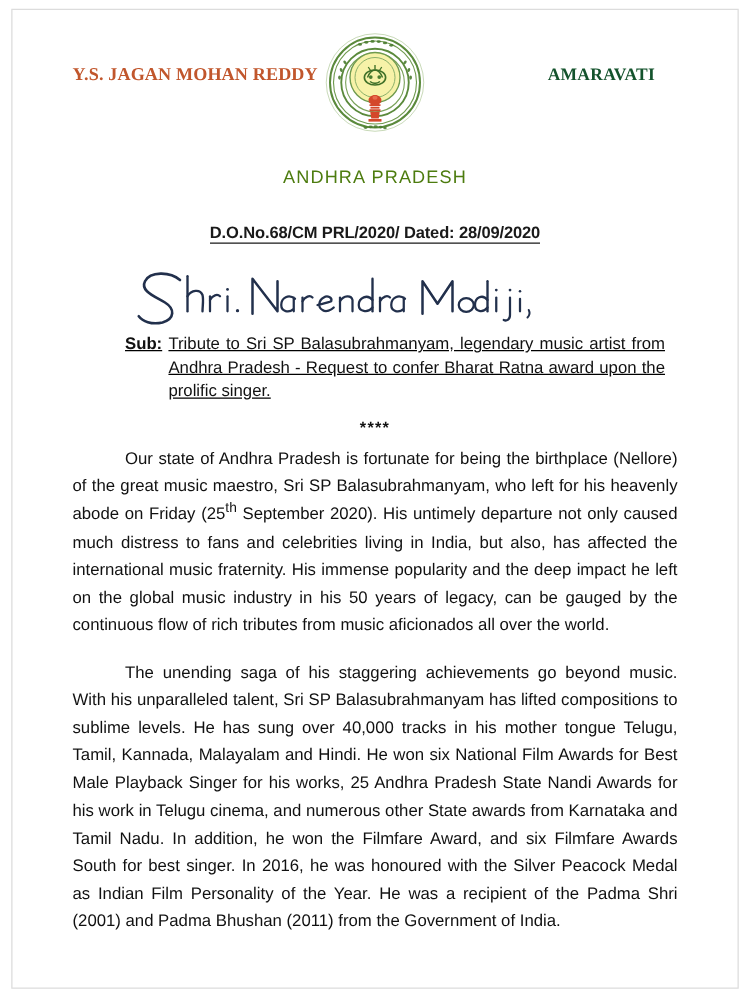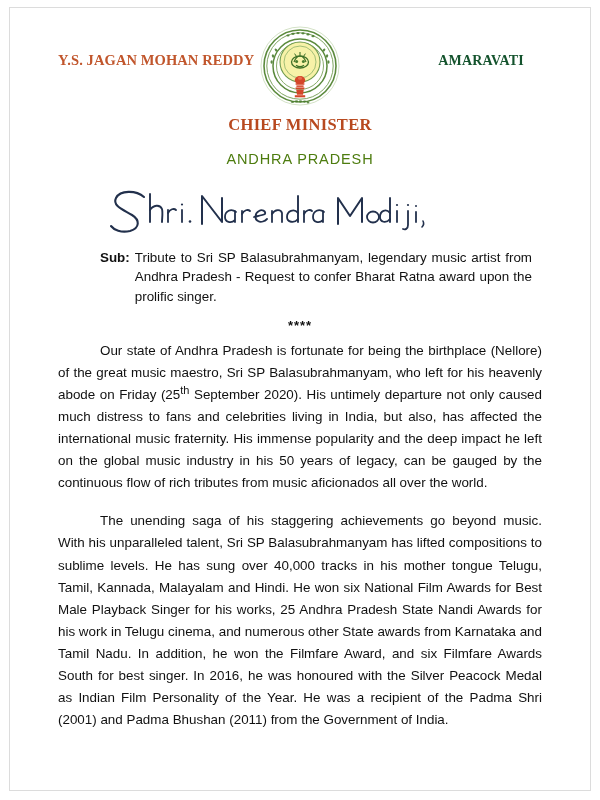--- a/index.html
+++ b/index.html
@@ -126,24 +126,24 @@
     position: relative;
   }
   .salutation svg {
     position: absolute;
     left: 50px;
     top: 0;
   }
 
   
   .subject {
-    margin-top: 10px;
     display: flex;
     padding-left: 42px;
     padding-right: 10px;
+    text-decoration: underline;
   }
   .subject-label {
     font-weight: bold;
     font-size: 13.4px;
     color: #111;
     white-space: nowrap;
     padding-right: 5px;
     line-height: 1.42;
   }
   .subject-text {
@@ -253,24 +253,26 @@
             <ellipse cx="42.5" cy="79.3" rx="1.7" ry="1.1"></ellipse>
             <ellipse cx="46.5" cy="79.6" rx="1.6" ry="1.1"></ellipse>
             <ellipse cx="50" cy="80.4" rx="1.4" ry="1"></ellipse>
           </g>
           <circle cx="42" cy="44" r="39" fill="none" stroke="#8bb06a" stroke-width="0.7" opacity="0.55"></circle>
         </svg>
       </div>
     </div>
 
     <div class="title-block">
-      <div class="title-main">CHIEF MINISTER</div>
       <div class="title-sub">ANDHRA PRADESH</div>
     </div>
 
+    <div class="refline-row">
+      <span class="refline">D.O.No.68/CM  PRL/2020/ Dated: 28/09/2020</span>
+    </div>
 
     <div class="salutation">
       <svg width="320" height="52" viewBox="0 0 320 52" xmlns="http://www.w3.org/2000/svg" aria-label="Shri. Narendra Modi ji,">
         <g fill="none" stroke="#22304c" stroke-width="2.1" stroke-linecap="round" stroke-linejoin="round">
 
           <path d="M36 11 C28 4 12 4 8 12 C4 20 16 24 24 29 C32 34 32 42 22 45 C13 47 6 44 3 40"></path>
 
           <path d="M42 8 L42 36" stroke-width="1.9"></path>
           <path d="M42 24 C45 19 52 18 54 23 C55 27 54 32 54 36" stroke-width="1.9"></path>
 

